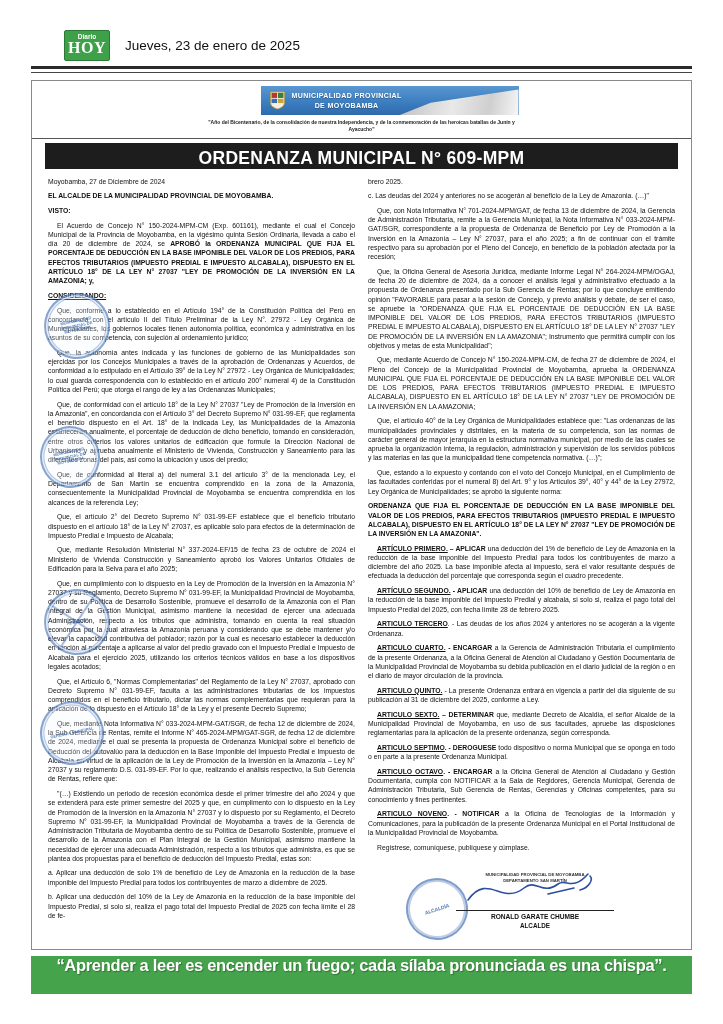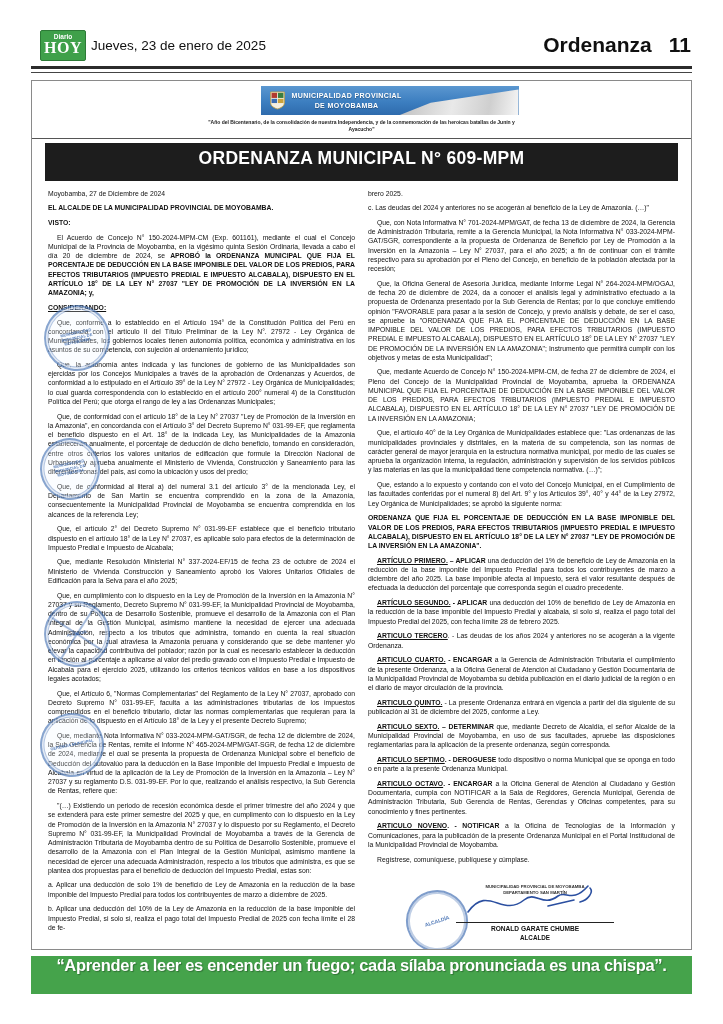--- a/index.html
+++ b/index.html
@@ -1,37 +1,37 @@
 <!DOCTYPE html>
 <html><head>
 <meta charset="utf-8">
 <style>
   html,body{margin:0;padding:0;}
   body{width:723px;height:1024px;background:#fff;font-family:"Liberation Sans",sans-serif;position:relative;overflow:hidden;}
 
   
   .masthead{position:absolute;left:40px;right:32px;top:29px;height:32px;display:flex;align-items:center;}
-  .logo{width:44px;height:29px;background:#3fa04a;border:1px solid #2c7a36;border-radius:2px;color:#fff;display:flex;flex-direction:column;align-items:center;justify-content:center;line-height:1;}
+  .logo{width:44px;height:29px;background:#3fa04a;border:1px solid #2c7a36;border-radius:2px;color:#fff;display:flex;flex-direction:column;align-items:center;justify-content:center;line-height:1;margin-left:24px;}
   .logo-top{font-size:6.5px;font-weight:bold;}
   .logo-main{font-size:16px;font-weight:bold;font-family:"Liberation Serif",serif;letter-spacing:.5px;}
-  .edition-date{margin-left:5px;font-size:13.5px;color:#101010;}
+  .edition-date{margin-left:15px;font-size:13.5px;color:#101010;}
   .section-page{margin-left:auto;display:flex;gap:17px;font-size:21px;font-weight:bold;color:#101010;}
   .rule{position:absolute;left:31px;right:31px;top:66px;height:3px;border-top:3px solid #2b2b2b;border-bottom:1px solid #444;}
 
   
   .doc-box{position:absolute;left:31px;right:31px;top:80px;height:868px;border:1px solid #8a8a8a;background:#fff;overflow:hidden;}
 
   .muni-banner{position:relative;margin:5px auto 0;width:258px;height:29px;transform:translateX(28px);background:linear-gradient(180deg,#5b97d0 0%,#3c7ec0 55%,#2e6bad 100%);display:flex;align-items:center;overflow:hidden;}
   .crest{margin-left:8px;width:17px;height:21px;flex:none;z-index:2;}
   .muni-name{color:#fff;font-size:7px;font-weight:bold;letter-spacing:.4px;margin-left:6px;line-height:1.3;text-align:center;z-index:2;text-shadow:0 1px 1px rgba(0,0,0,.3);}
   .swoosh{position:absolute;right:0;bottom:0;width:46%;height:100%;background:linear-gradient(100deg,#bfbfbf 0%,#e9e9e9 45%,#cfcfcf 75%,#f7f7f7 100%);clip-path:polygon(0 100%,100% 100%,100% 12%,26% 58%);}
 
   .motto{margin:4px auto 0;width:310px;text-align:center;font-size:5px;font-weight:bold;color:#222;line-height:1.35;}
   .title-rule{margin-top:5px;border-top:1px solid #555;}
-  .title-bar{margin:4px 13px 0;background:#1d1d1d;color:#fff;text-align:center;font-weight:bold;font-size:17.5px;padding:5px 0 12px;letter-spacing:.3px;}
+  .title-bar{margin:4px 13px 0;background:#1d1d1d;color:#fff;text-align:center;font-weight:bold;font-size:17.5px;padding:5px 0 0;letter-spacing:.3px;}
 
   .columns{position:relative;display:flex;gap:13px;padding:8px 16px 0;}
   .col{width:313px;font-size:6.8px;line-height:1.36;text-align:justify;color:#111;}
   .para{margin:0 0 5.5px;text-indent:9px;}
   .para.ni{text-indent:0;}
   .col span.b{font-weight:bold;}
   .col span.u{text-decoration:underline;}
 
   
   .stamp{position:absolute;border:2px solid rgba(42,92,168,.55);border-radius:50%;color:rgba(42,92,168,.78);display:flex;align-items:center;justify-content:center;text-align:center;font-size:4px;font-weight:bold;line-height:1.2;box-shadow:inset 0 0 0 1.5px rgba(255,255,255,.65),inset 0 0 0 2.5px rgba(42,92,168,.35);transform:rotate(-12deg);padding:5px;box-sizing:border-box;background:rgba(240,246,255,.25);}
@@ -60,24 +60,20 @@
 <body>
 
 <div class="page">
 
   <header class="masthead">
     <div class="logo">
       <span class="logo-top">Diario</span>
       <span class="logo-main">HOY</span>
     </div>
     <span class="edition-date">Jueves, 23 de enero de 2025</span>
-    <div class="section-page">
-      <span>Ordenanza</span>
-      <span>11</span>
-    </div>
   </header>
   <div class="rule"></div>
 
   <main class="doc-box">
 
     <div class="muni-banner">
       <svg class="crest" viewBox="0 0 20 24">
         <path d="M2 2h16v13c0 5-8 7-8 7s-8-2-8-7z" fill="#f5f0e0" stroke="#c9a23a" stroke-width="1"></path>
         <path fill="#b23a2e" d="M3 3h6.5v6H3z"></path>
           <path fill="#3a7d3f" d="M10.5 3H17v6h-6.5z"></path>

